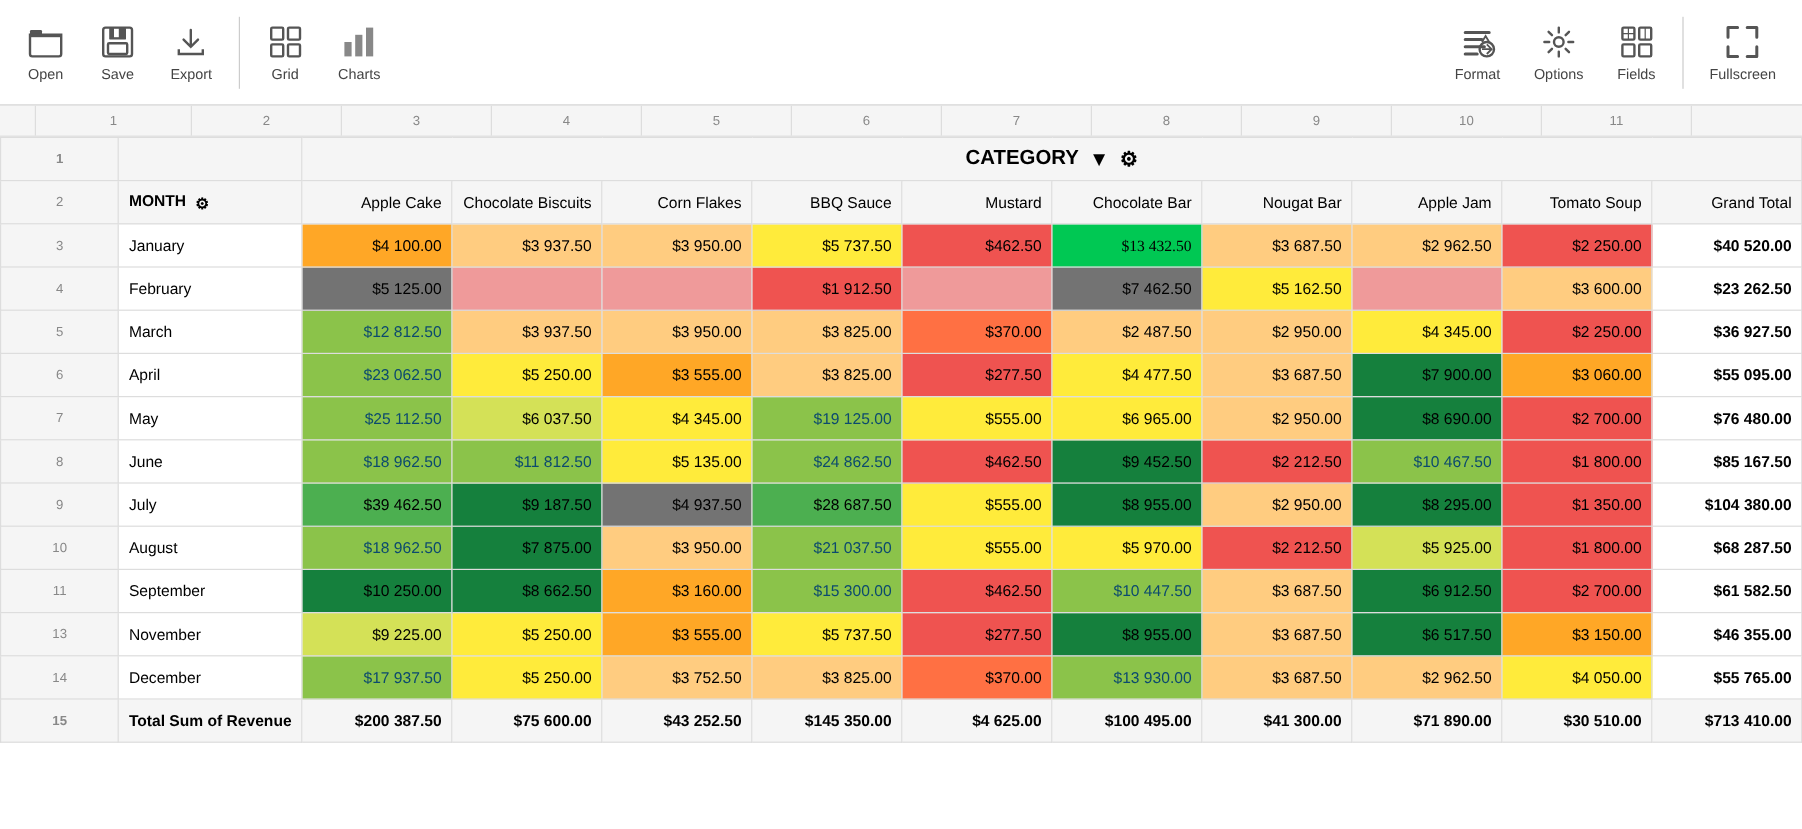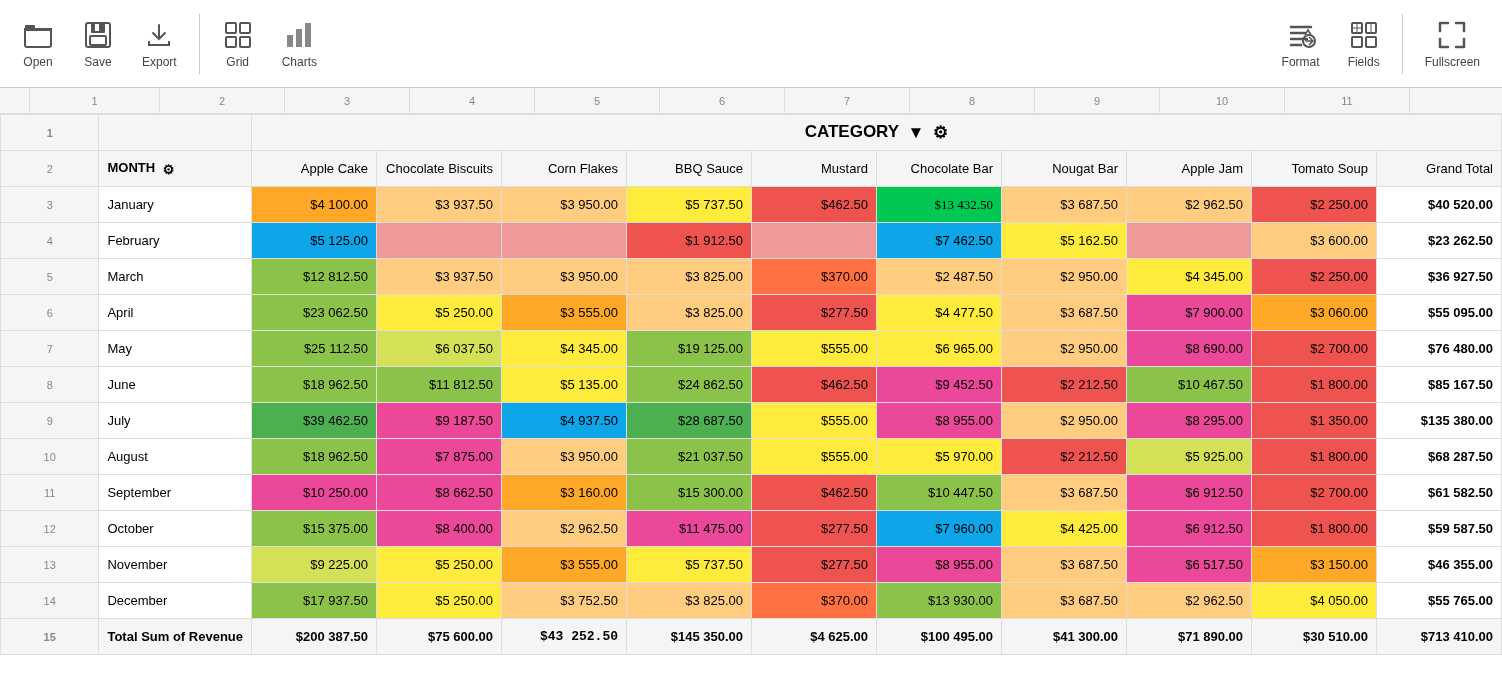--- a/index.html
+++ b/index.html
@@ -142,25 +142,25 @@
     .total-row td {
       background: #f5f5f5;
       font-weight: bold;
     }
     .total-row .data-col {
       font-weight: bold;
     }
 
     
     .c-green-dark   { background-color: #4caf50; color: #000; }
-    .c-green        { background-color: #8bc34a; color: #000000; }
-    .c-green-light  { background-color: #ec4899; color: #000; }
+    .c-green        { background-color: #8bc34a; color: #0c4a6e; }
+    .c-green-light  { background-color: #15803d; color: #000; }
     .c-yellow-green { background-color: #d4e157; color: #000; }
     .c-yellow       { background-color: #ffeb3b; color: #000; }
-    .c-yellow-light { background-color: #0ea5e9; color: #000; }
+    .c-yellow-light { background-color: #737373; color: #000; }
     .c-orange-light { background-color: #ffcc80; color: #000; padding-left: 12px; }
     .c-orange       { background-color: #ffa726; color: #000; }
     .c-orange-dark  { background-color: #ff7043; color: #000; }
     .c-red          { background-color: #ef5350; color: #000; }
     .c-empty        { background-color: #ef9a9a; color: #000; }
 
     
     .c-bright-green { background-color: #00c853; color: #000; font-family: Liberation Serif, serif; }
 
     
@@ -259,20 +259,29 @@
         <svg width="32" height="32" viewBox="0 0 32 32">
           <path d="M6 8 h20 M6 14 h14 M6 20 h16 M6 26 h10" stroke="#555" stroke-width="2.5" stroke-linecap="round"></path>
           <path d="M24 18 l4 4-4 4M20 22 h8" stroke="#555" stroke-width="1.5" fill="none"></path>
           <circle cx="24" cy="22" r="6" fill="none" stroke="#555" stroke-width="2"></circle>
           <path d="M20 16 l3-5 3 5" stroke="#555" fill="none" stroke-width="1.5"></path>
         </svg>
       </div>
       <span>Format</span>
     </button>
 
+    <button class="toolbar-btn">
+      <div class="toolbar-icon">
+        <svg width="32" height="32" viewBox="0 0 32 32">
+          <circle cx="16" cy="16" r="4" fill="none" stroke="#555" stroke-width="2"></circle>
+          <path d="M16 4 v4 M16 24 v4 M4 16 h4 M24 16 h4 M7.5 7.5 l2.8 2.8 M21.7 21.7 l2.8 2.8 M24.5 7.5 l-2.8 2.8 M10.3 21.7 l-2.8 2.8" stroke="#555" stroke-width="2" stroke-linecap="round"></path>
+        </svg>
+      </div>
+      <span>Options</span>
+    </button>
 
     <button class="toolbar-btn">
       <div class="toolbar-icon">
         <svg width="32" height="32" viewBox="0 0 32 32">
           <rect x="4" y="4" width="10" height="10" rx="1" fill="none" stroke="#555" stroke-width="2"></rect>
           <rect x="18" y="4" width="10" height="10" rx="1" fill="none" stroke="#555" stroke-width="2"></rect>
           <rect x="4" y="18" width="10" height="10" rx="1" fill="none" stroke="#555" stroke-width="2"></rect>
           <rect x="18" y="18" width="10" height="10" rx="1" fill="none" stroke="#555" stroke-width="2"></rect>
           <line x1="9" y1="4" x2="9" y2="14" stroke="#555" stroke-width="1"></line>
           <line x1="23" y1="4" x2="23" y2="14" stroke="#555" stroke-width="1"></line>
@@ -434,21 +443,21 @@
             <td class="month-col">July</td>
             <td class="data-col c-green-dark">$39 462.50</td>
             <td class="data-col c-green-light">$9 187.50</td>
             <td class="data-col c-yellow-light">$4 937.50</td>
             <td class="data-col c-green-dark">$28 687.50</td>
             <td class="data-col c-yellow">$555.00</td>
             <td class="data-col c-green-light">$8 955.00</td>
             <td class="data-col c-orange-light">$2 950.00</td>
             <td class="data-col c-green-light">$8 295.00</td>
             <td class="data-col c-red">$1 350.00</td>
-            <td class="grand-total-col">$135 380.00</td>
+            <td class="grand-total-col">$104 380.00</td>
           </tr>
           <tr>
             <td class="rn">10</td>
             <td class="month-col">August</td>
             <td class="data-col c-green">$18 962.50</td>
             <td class="data-col c-green-light">$7 875.00</td>
             <td class="data-col c-orange-light">$3 950.00</td>
             <td class="data-col c-green">$21 037.50</td>
             <td class="data-col c-yellow">$555.00</td>
             <td class="data-col c-yellow">$5 970.00</td>
@@ -465,34 +474,20 @@
             <td class="data-col c-orange">$3 160.00</td>
             <td class="data-col c-green">$15 300.00</td>
             <td class="data-col c-red">$462.50</td>
             <td class="data-col c-green">$10 447.50</td>
             <td class="data-col c-orange-light">$3 687.50</td>
             <td class="data-col c-green-light">$6 912.50</td>
             <td class="data-col c-red">$2 700.00</td>
             <td class="grand-total-col">$61 582.50</td>
           </tr>
           <tr>
-            <td class="rn">12</td>
-            <td class="month-col">October</td>
-            <td class="data-col c-green">$15 375.00</td>
-            <td class="data-col c-green-light">$8 400.00</td>
-            <td class="data-col c-orange-light">$2 962.50</td>
-            <td class="data-col c-green-light">$11 475.00</td>
-            <td class="data-col c-red">$277.50</td>
-            <td class="data-col c-yellow-light">$7 960.00</td>
-            <td class="data-col c-yellow">$4 425.00</td>
-            <td class="data-col c-green-light">$6 912.50</td>
-            <td class="data-col c-red">$1 800.00</td>
-            <td class="grand-total-col">$59 587.50</td>
-          </tr>
-          <tr>
             <td class="rn">13</td>
             <td class="month-col">November</td>
             <td class="data-col c-yellow-green">$9 225.00</td>
             <td class="data-col c-yellow">$5 250.00</td>
             <td class="data-col c-orange">$3 555.00</td>
             <td class="data-col c-yellow">$5 737.50</td>
             <td class="data-col c-red">$277.50</td>
             <td class="data-col c-green-light">$8 955.00</td>
             <td class="data-col c-orange-light">$3 687.50</td>
             <td class="data-col c-green-light">$6 517.50</td>
@@ -511,21 +506,21 @@
             <td class="data-col c-orange-light">$3 687.50</td>
             <td class="data-col c-orange-light">$2 962.50</td>
             <td class="data-col c-yellow">$4 050.00</td>
             <td class="grand-total-col">$55 765.00</td>
           </tr>
           <tr class="total-row">
             <td class="rn">15</td>
             <td class="month-col">Total Sum of Revenue</td>
             <td class="data-col" style="font-weight: bold;">$200 387.50</td>
             <td class="data-col" style="font-weight: bold;">$75 600.00</td>
-            <td class="data-col" style="font-weight: bold; font-family: Liberation Mono, monospace;">$43 252.50</td>
+            <td class="data-col" style="font-weight: bold;">$43 252.50</td>
             <td class="data-col" style="font-weight: bold;">$145 350.00</td>
             <td class="data-col" style="font-weight: bold;">$4 625.00</td>
             <td class="data-col" style="font-weight: bold; padding-left: 42px;">$100 495.00</td>
             <td class="data-col" style="font-weight: bold;">$41 300.00</td>
             <td class="data-col" style="font-weight: bold;">$71 890.00</td>
             <td class="data-col" style="font-weight: bold;">$30 510.00</td>
             <td class="data-col" style="font-weight: bold;">$713 410.00</td>
           </tr>
         </tbody>
     </table>

